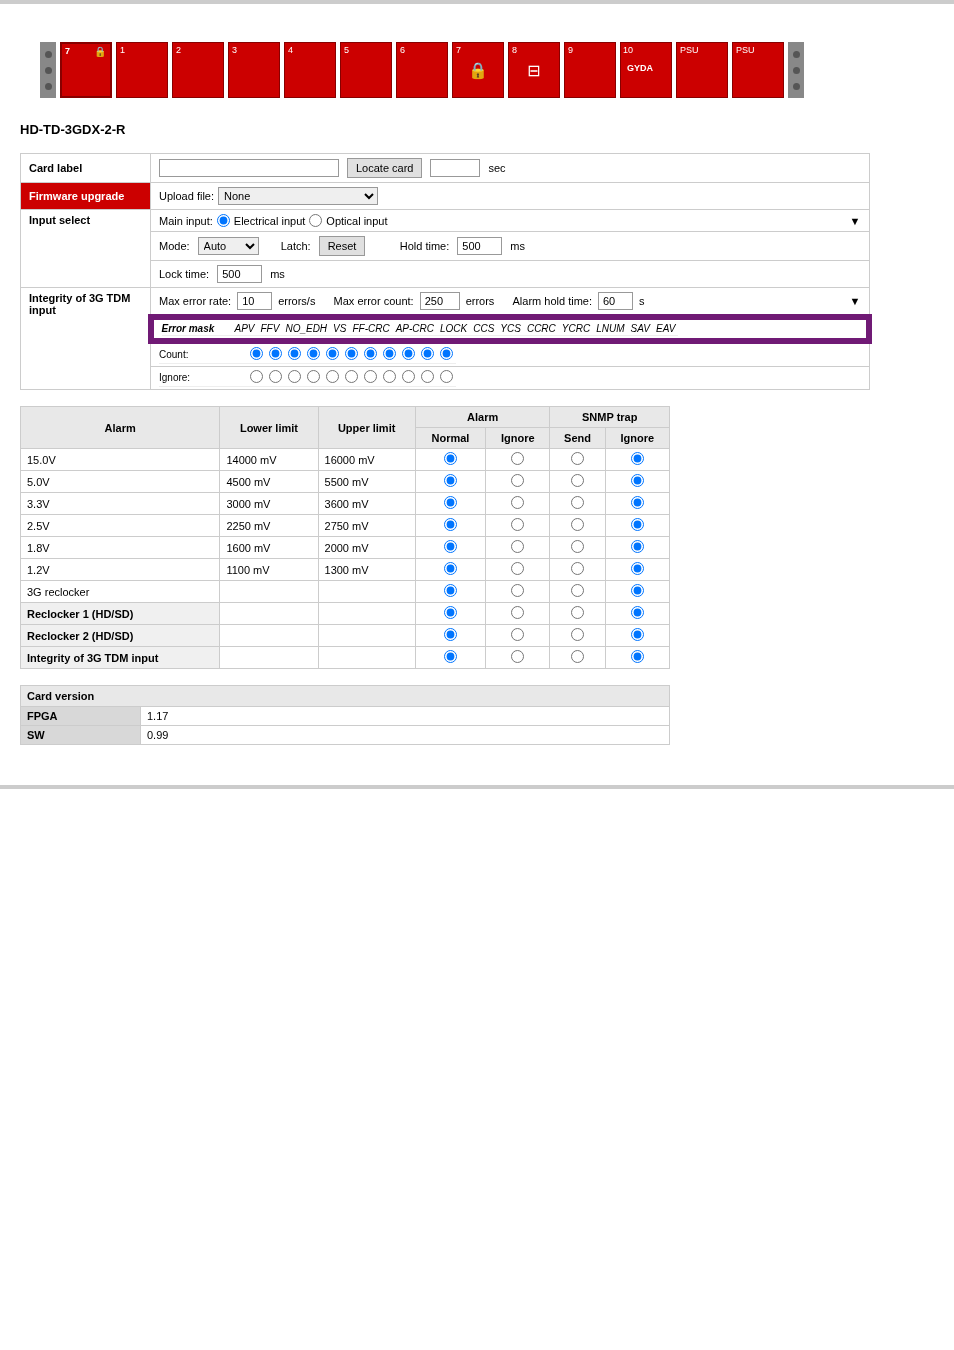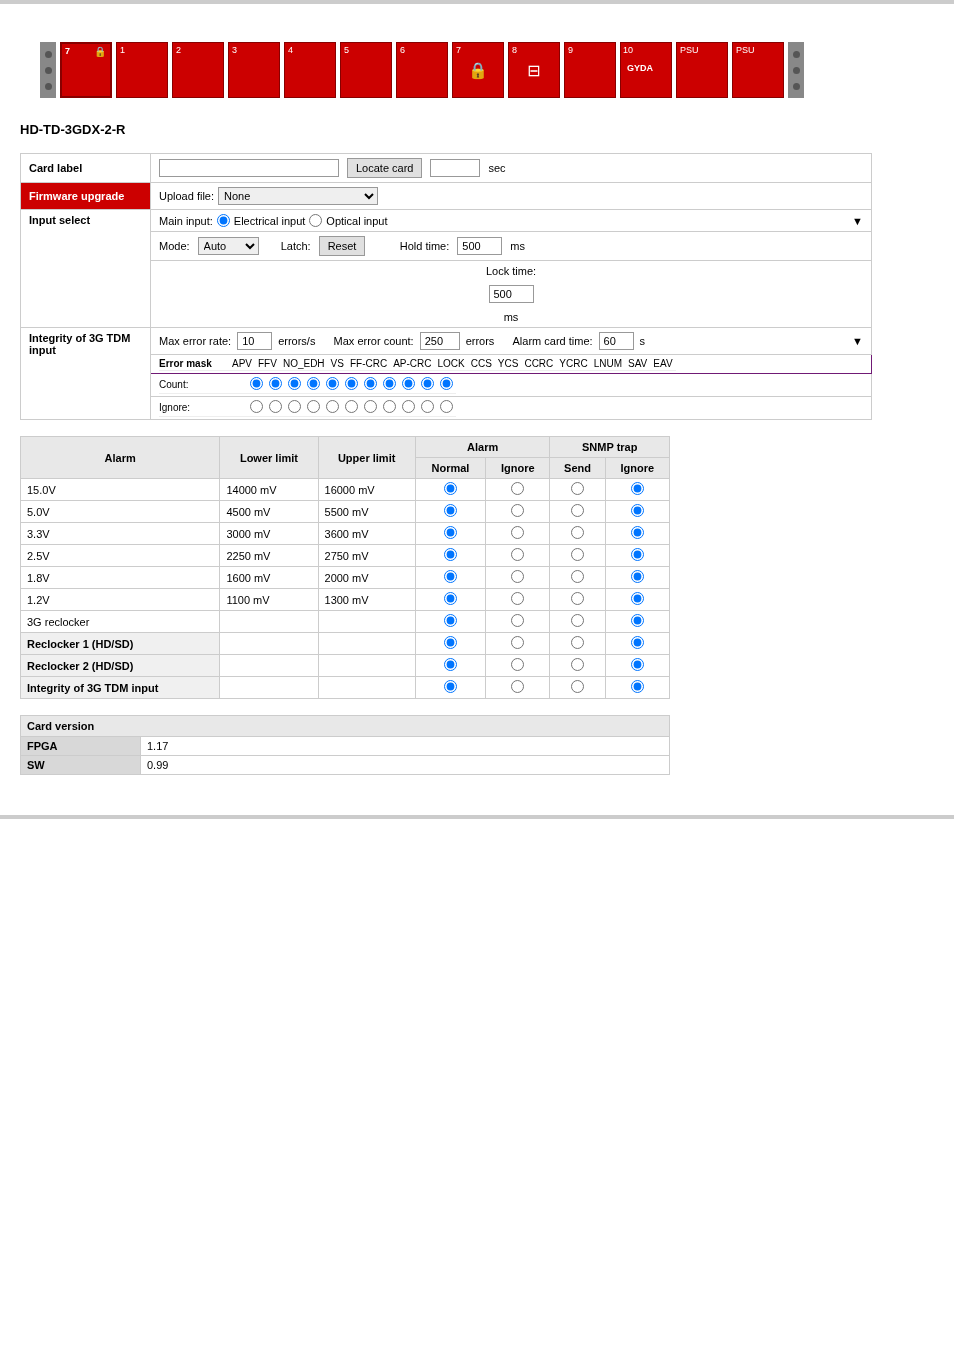--- a/index.html
+++ b/index.html
@@ -161,51 +161,51 @@
           <button class="reset-btn">Reset</button>
           &nbsp;&nbsp;&nbsp;&nbsp;&nbsp;&nbsp;
           <span>Hold time:</span>
           <input type="text" style="width: 45px;" value="500">
           <span>ms</span>
         </div>
       </td>
     </tr>
     <tr>
       <td style="border:1px solid #ccc; padding:4px 8px;">
-        <div style="display:flex; align-items:center; gap:8px;flex-direction:column;">
+        <div style="display:flex; align-items:center; gap:8px;">
           <span>Lock time:</span>
           <input type="text" style="width: 45px;" value="500">
           <span>ms</span>
         </div>
       </td>
     </tr>
 
     <tr>
       <td rowspan="4" style="border:1px solid #ccc; padding:4px 8px; font-weight:bold; vertical-align:top;">Integrity of 3G TDM input</td>
       <td style="border:1px solid #ccc; padding:4px 8px;">
         <div style="display:flex; align-items:center; gap:6px; justify-content:space-between;">
           <div style="display:flex; align-items:center; gap:6px;">
             <span>Max error rate:</span>
             <input type="text" style="width: 35px;" value="10">
             <span>errors/s</span>
             &nbsp;&nbsp;
             <span>Max error count:</span>
             <input type="text" style="width: 40px;" value="250">
             <span>errors</span>
             &nbsp;&nbsp;
-            <span>Alarm card time:</span>
+            <span>Alarm hold time:</span>
             <input type="text" style="width: 35px;" value="60">
             <span>s</span>
           </div>
           <span>▼</span>
         </div>
       </td>
     </tr>
     <tr>
-      <td style="border:1px solid #701a75; padding:2px 8px;">
+      <td style="border:6px solid #701a75; padding:2px 8px;font-style:italic;">
         <table style="font-size:10px; border-collapse:collapse;">
           <tbody>
                 <tr>
             <td style="width:70px; font-weight:bold;">Error mask</td>
             <td style="text-align:center;padding:1px 3px;">APV</td>
             <td style="text-align:center;padding:1px 3px;">FFV</td>
             <td style="text-align:center;padding:1px 3px;">NO_EDH</td>
             <td style="text-align:center;padding:1px 3px;">VS</td>
             <td style="padding:1px 3px;">FF-CRC</td>
             <td style="text-align:center;padding:1px 3px;">AP-CRC</td>

